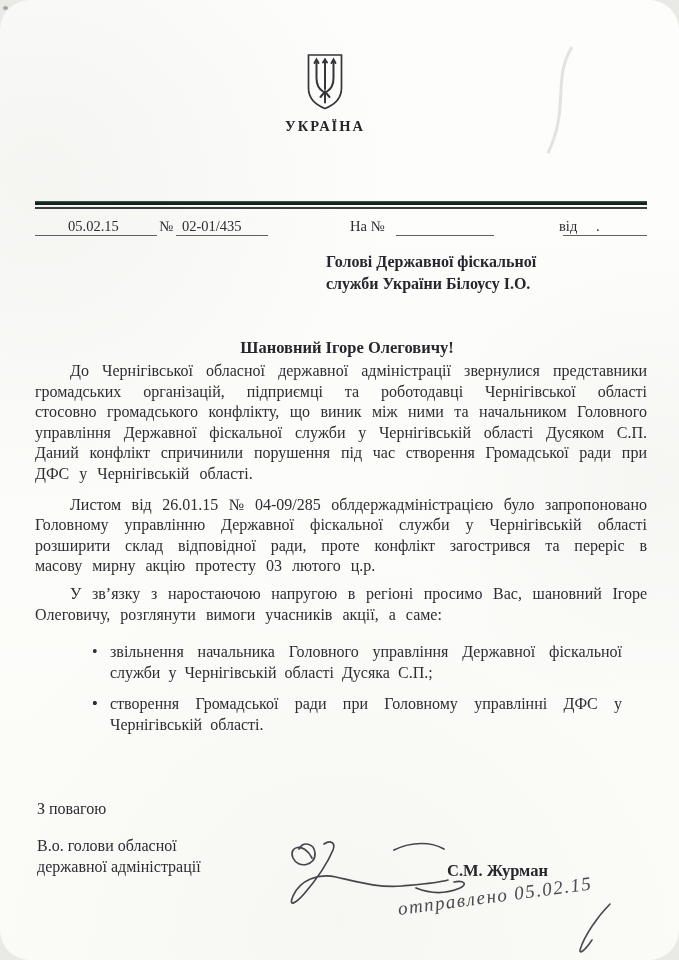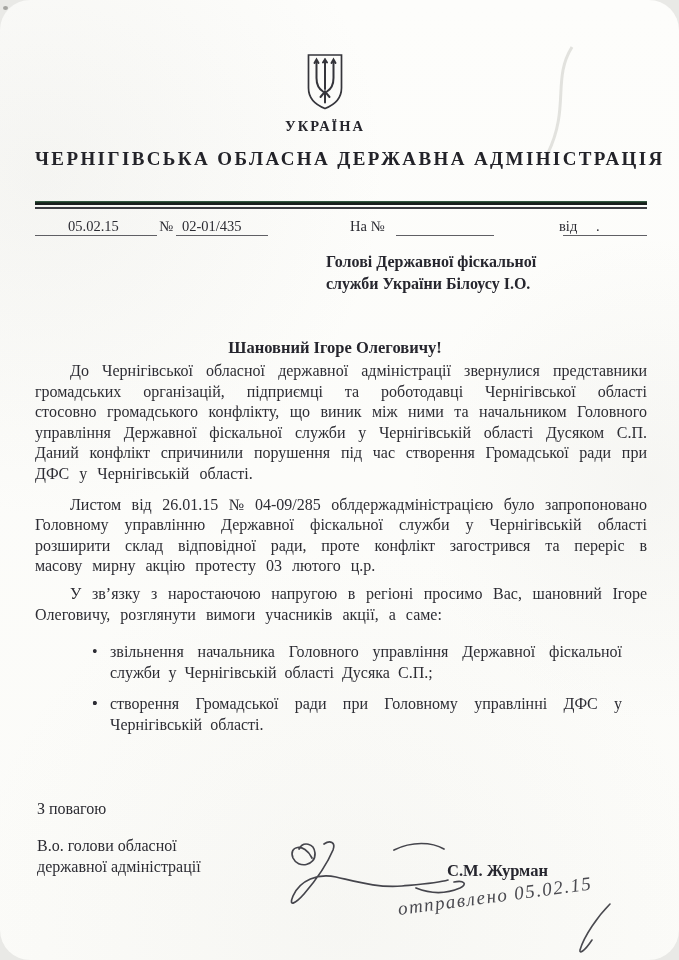--- a/index.html
+++ b/index.html
@@ -42,21 +42,21 @@
   .t-number{left:182px;}
   .u-number{left:176px;width:92px;}
   .t-reply{left:350px;}
   .u-reply{left:396px;width:98px;}
   .t-vid{left:533px;margin-left:26px;}
   .u-vid{left:563px;width:84px;}
   .t-dot{left:596px;}
 
   .recipient{position:absolute;left:326px;top:251px;width:250px;font-weight:bold;font-size:16px;line-height:21.5px;color:#26262e;}
 
-  .salutation{position:absolute;left:35px;top:338px;width:600px;text-align:center;font-weight:bold;font-size:16.5px;color:#26262e;}
+  .salutation{position:absolute;left:47px;top:338px;width:600px;text-align:center;font-weight:bold;font-size:16.5px;color:#26262e;}
 
   
   .body-text{position:absolute;left:35px;top:361px;width:612px;font-size:16px;line-height:20.6px;color:#2d2d34;}
   .body-text p{margin:0 0 10px 0;text-indent:35px;text-align:justify;word-spacing:6px;}
   .body-text p.p2{margin-bottom:7px;}
   .body-text ul{margin:17px 0 0 0;padding:0 25px 0 75px;list-style:none;}
   .body-text li{position:relative;margin-bottom:11px;text-align:justify;word-spacing:4px;line-height:20.6px;}
   .body-text li .dot{position:absolute;left:-18px;top:0;}
 
   
@@ -91,21 +91,20 @@
         <path d="M28.5 8 V25 C28.5 32 26 36 22 38.5"></path>
         <path d="M20 6.5 V36"></path>
         <path d="M9.5 10 L11.5 6.5 L13.5 10"></path>
         <path d="M26.5 10 L28.5 6.5 L30.5 10"></path>
         <path d="M18 9.5 L20 6.5 L22 9.5"></path>
         <path d="M15.5 44 L20 38.5 L24.5 44"></path>
         <path d="M20 38.5 V49.5"></path>
       </g>
     </svg>
     <div class="country">УКРАЇНА</div>
-    <div class="orgname">ЧЕРНІГІВСЬКА  ОБЛАСНА  ДЕРЖАВНА  АДМІНІСТРАЦІЯ</div>
   </div>
 
   <div class="rule rule-thick"></div>
   <div class="rule rule-thin"></div>
 
   <div class="ref">
     <span class="t t-date">05.02.15</span>
     <span class="u u-date"></span>
     <span class="t t-nosign">№</span>
     <span class="t t-number">02-01/435</span>

